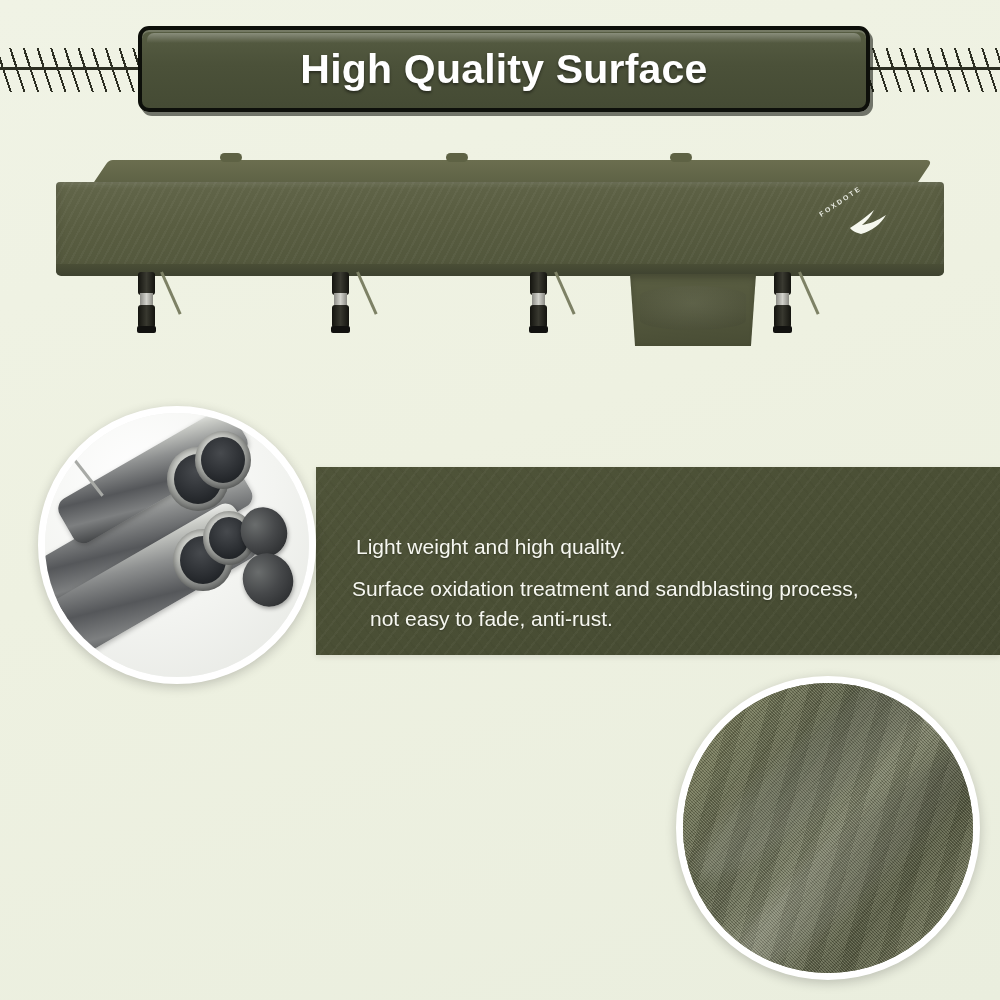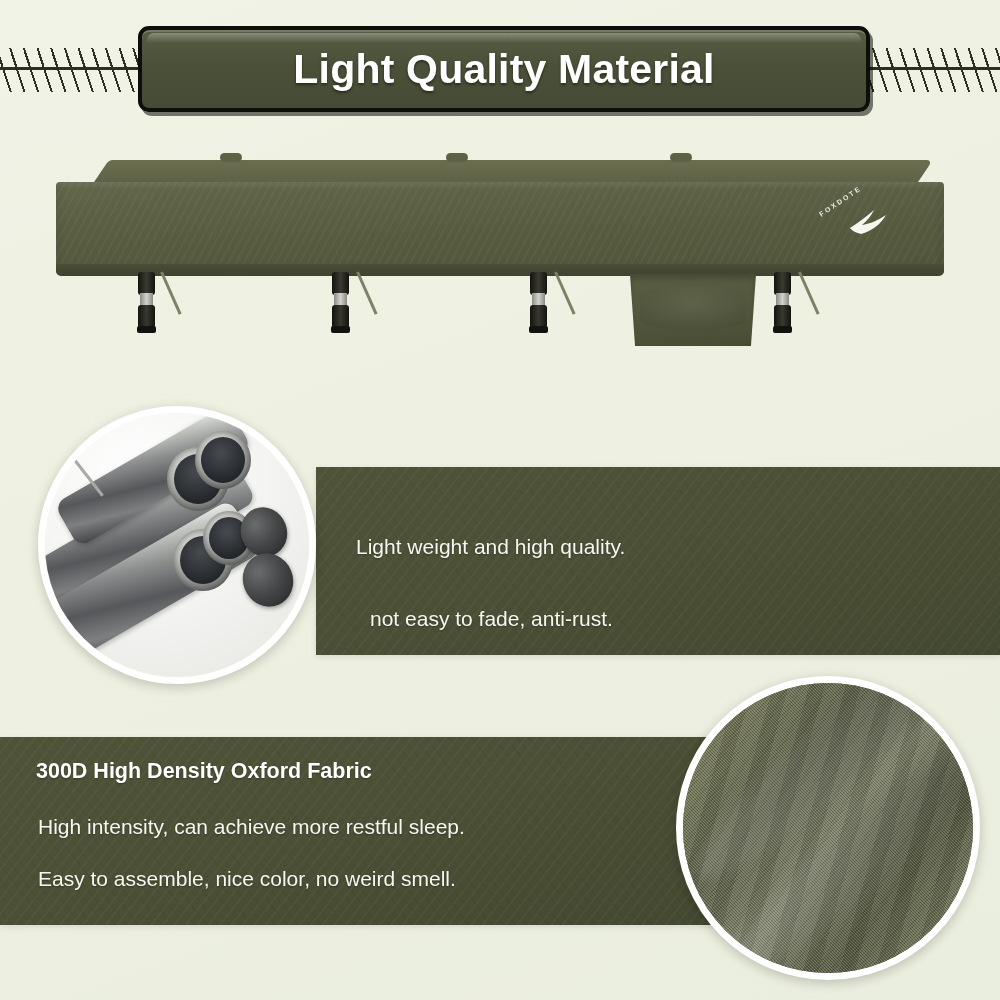--- a/index.html
+++ b/index.html
@@ -141,21 +141,21 @@
       <div class="rail"></div>
     </div>
 
     <div class="hatch right">
       <div class="ticks"></div>
       <div class="rail"></div>
     </div>
 
     <div class="title-banner">
       <div class="sheen"></div>
-      <div class="title-text">Light Quality Material</div>
+      <div class="title-text">High Quality Surface</div>
     </div>
   </div>
 
   <div class="cot-stage">
     <div class="cot">
 
       <div class="cot-top"></div>
 
       <div class="cot-lip bump1"></div>
       <div class="cot-lip bump2"></div>
@@ -200,20 +200,21 @@
         <div class="wordmark">FOXDOTE</div>
         <svg class="swoosh" viewBox="0 0 42 34">
           <path d="M2 24 C10 19, 18 13, 26 6 C23 12, 19 17, 14 21 C21 20, 29 17, 38 11 C33 20, 24 27, 13 30 C9 29, 4 27, 2 24 Z" fill="#f6f8ef"></path>
         </svg>
       </div>
     </div>
   </div>
 
   <div class="panel panel-frame">
     <div class="ptext body-line" style="left:40px;top:68px;text-align:right;">Light weight and high quality.</div>
+    <div class="ptext body-line" style="left:36px;top:110px;">Surface oxidation treatment and sandblasting process,</div>
     <div class="ptext body-line" style="left:54px;top:140px;">not easy to fade, anti-rust.</div>
   </div>
 
   <div class="circle circle-tubes">
     <div class="tubes-bg"></div>
 
     <div class="tube" style="left:-36px;top:96px;width:250px;height:58px;transform:rotate(-30deg);"></div>
     <div class="tube" style="left:-46px;top:148px;width:264px;height:62px;transform:rotate(-30deg);"></div>
     <div class="tube" style="left:8px;top:38px;width:200px;height:50px;transform:rotate(-30deg);"></div>
 
@@ -229,30 +230,20 @@
     <div class="tube-end" style="left:158px;top:98px;width:52px;height:54px;">
       <div class="tube-bore" style="left:6px;top:6px;width:40px;height:42px;"></div>
     </div>
 
     <div class="cap" style="left:196px;top:94px;width:46px;height:50px;transform:rotate(-22deg);"></div>
     <div class="cap" style="left:198px;top:140px;width:50px;height:54px;transform:rotate(-22deg);"></div>
 
     <div style="position:absolute;left:14px;top:60px;width:54px;height:3px;background:#a8aaa6;transform:rotate(52deg);"></div>
   </div>
 
-  <div class="panel panel-fabric">
-    <div class="ptext headline" style="left:36px;top:22px;">
-      <span class="hl-wrap">
-        <span>300D High Density Oxford Fabric</span>
-        <span class="hl-bar" style="width:108%;"></span>
-      </span>
-    </div>
-    <div class="ptext body-line" style="left:38px;top:78px;">High intensity, can achieve more restful sleep.</div>
-    <div class="ptext body-line" style="left:38px;top:130px;">Easy to assemble, nice color, no weird smell.</div>
-  </div>
 
   <div class="circle circle-fabric">
     <div class="fabric-bg"></div>
     <div class="fabric-fold" style="left:-30px;top:40px;width:360px;height:66px;transform:rotate(-42deg);"></div>
     <div class="fabric-fold" style="left:-10px;top:150px;width:360px;height:60px;transform:rotate(-42deg);"></div>
   </div>
 
 </div>
 
 </body></html>

